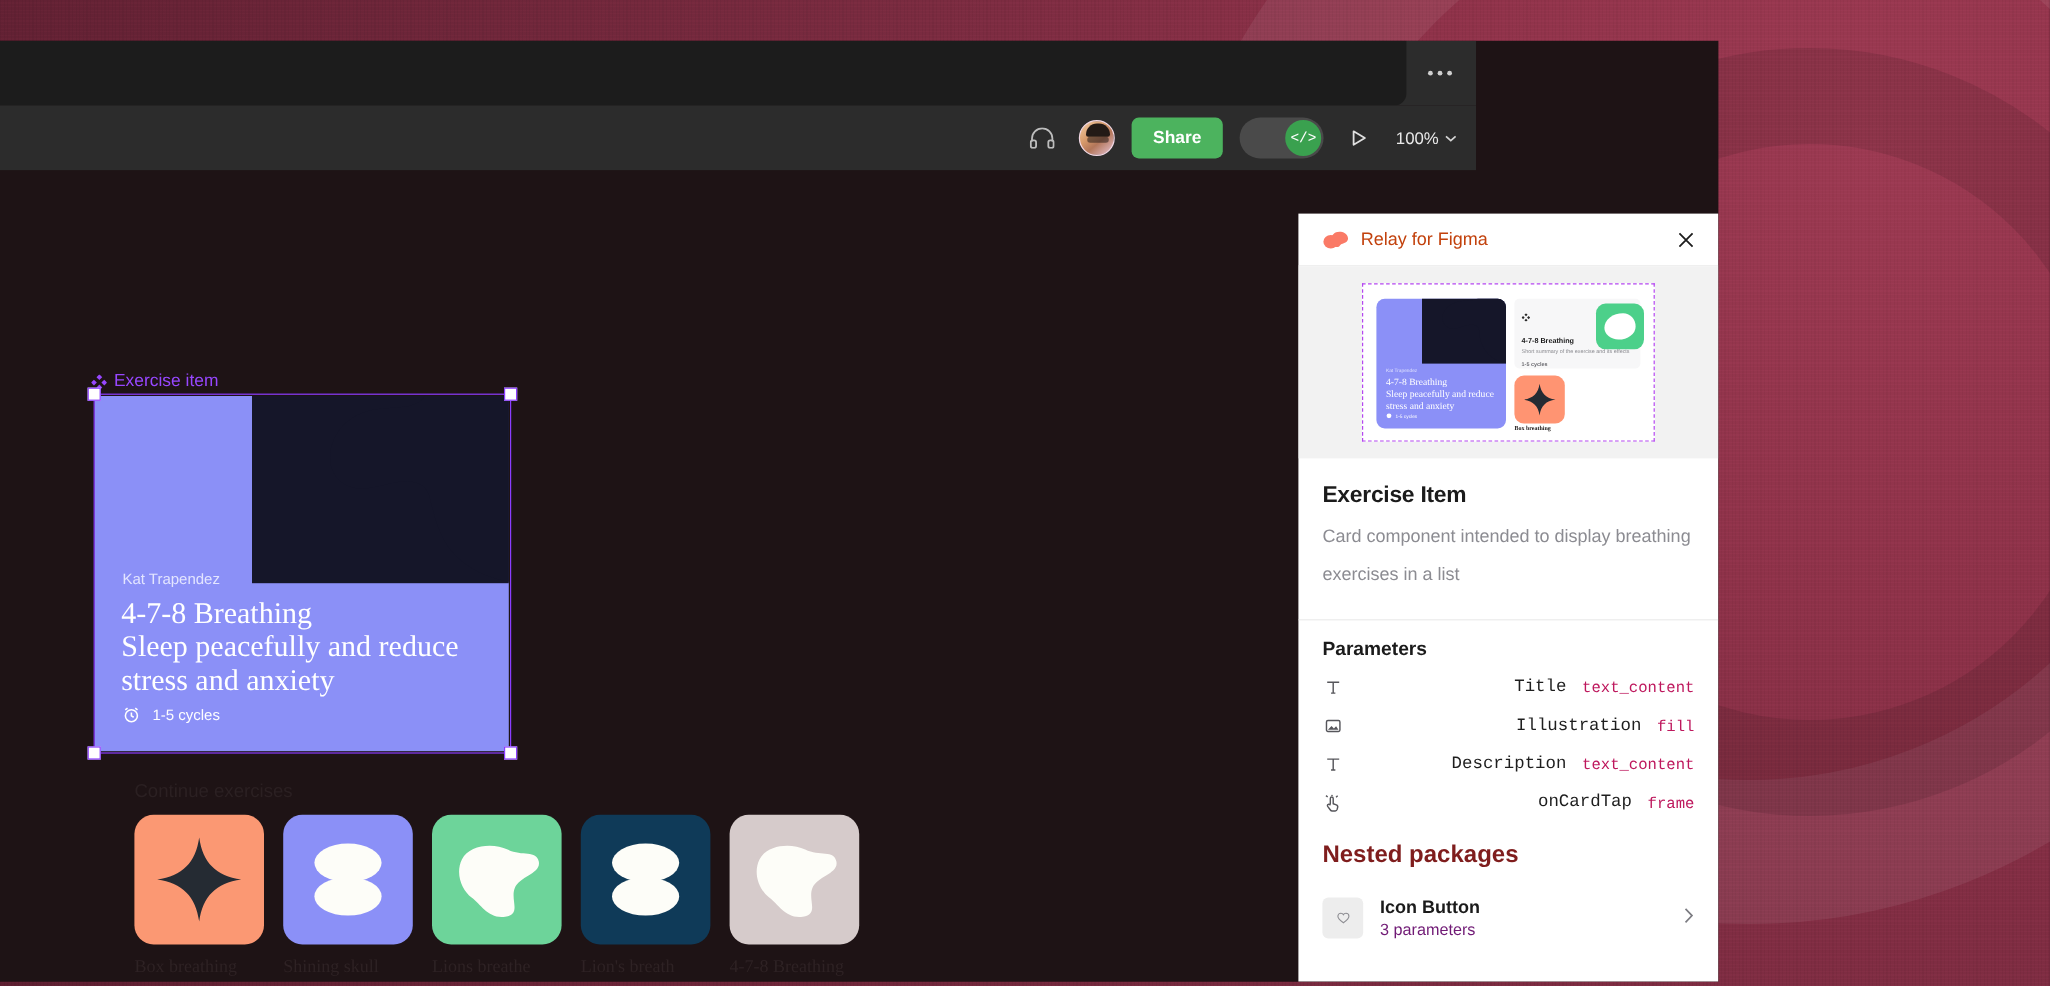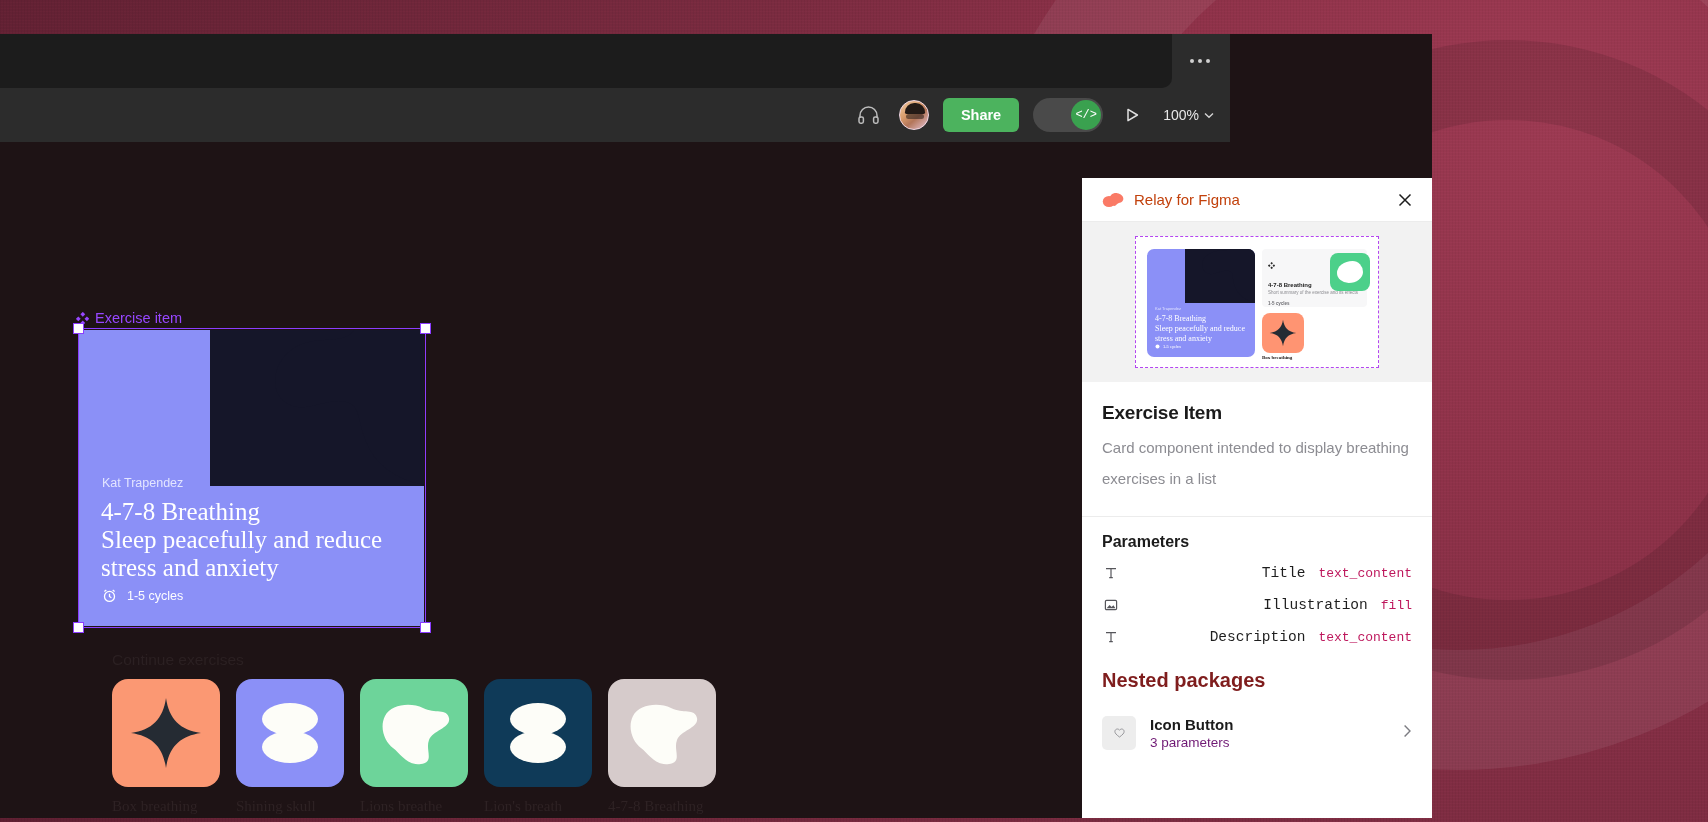--- a/index.html
+++ b/index.html
@@ -581,20 +581,30 @@
       <div class="param-row">
         <span class="param-icon">
           <svg width="14" height="14" viewBox="0 0 14 14" fill="none" stroke="#56565b" stroke-width="1.2">
             <path d="M2 2.6h10M7 2.6v9M5.2 11.6h3.6"></path>
           </svg>
         </span>
         <span class="param-name">Description</span>
         <span class="param-type">text_content</span>
       </div>
 
+      <div class="param-row">
+        <span class="param-icon">
+          <svg width="15" height="15" viewBox="0 0 15 15" fill="none" stroke="#56565b" stroke-width="1.2" stroke-linejoin="round">
+            <path d="M5.6 7.6V3.4a1.2 1.2 0 0 1 2.4 0v4.4l2.6.9c1 .4 1.4 1.2 1.1 2.2l-.5 1.8a1.6 1.6 0 0 1-1.6 1.1H7.3c-.8 0-1.4-.4-1.8-1L3.4 10c-.4-.7-.2-1.3.4-1.6.5-.3 1.1-.2 1.5.3z"></path>
+            <path d="M3.4 2.2 2 1M7 1.4V0.2M10.4 2.4 11.7 1.2"></path>
+          </svg>
+        </span>
+        <span class="param-name">onCardTap</span>
+        <span class="param-type">frame</span>
+      </div>
     </div>
 
     <div id="nested-section">
       <div id="nested-heading">Nested packages</div>
       <div class="nested-row">
         <span class="nested-thumb">
           <svg width="11" height="10" viewBox="0 0 11 10" fill="none" stroke="#8d8d92" stroke-width="0.9">
             <path d="M5.5 9C2.2 6.6.9 5.2.9 3.5.9 2.1 2 1 3.4 1c.9 0 1.7.5 2.1 1.2C5.9 1.5 6.7 1 7.6 1 9 1 10.1 2.1 10.1 3.5c0 1.7-1.3 3.1-4.6 5.5Z"></path>
           </svg>
         </span>

